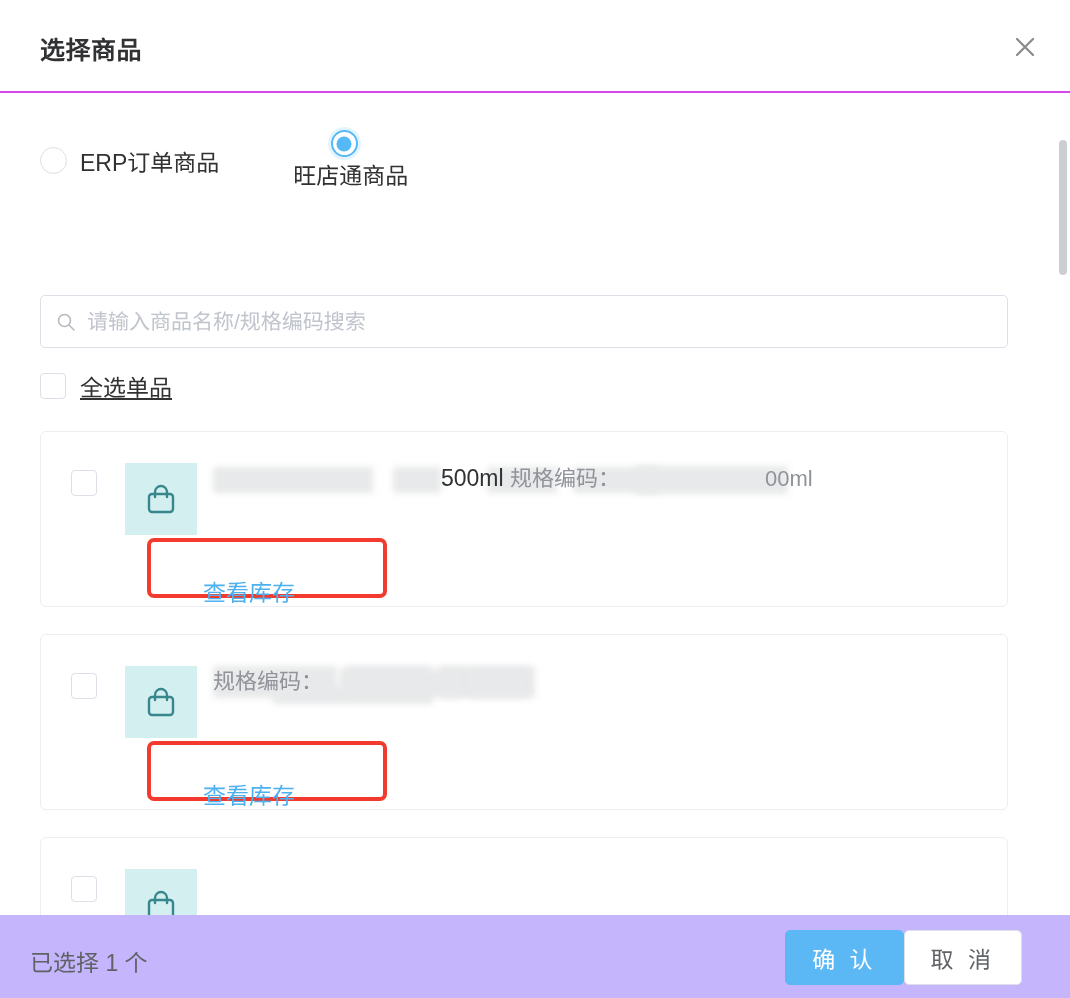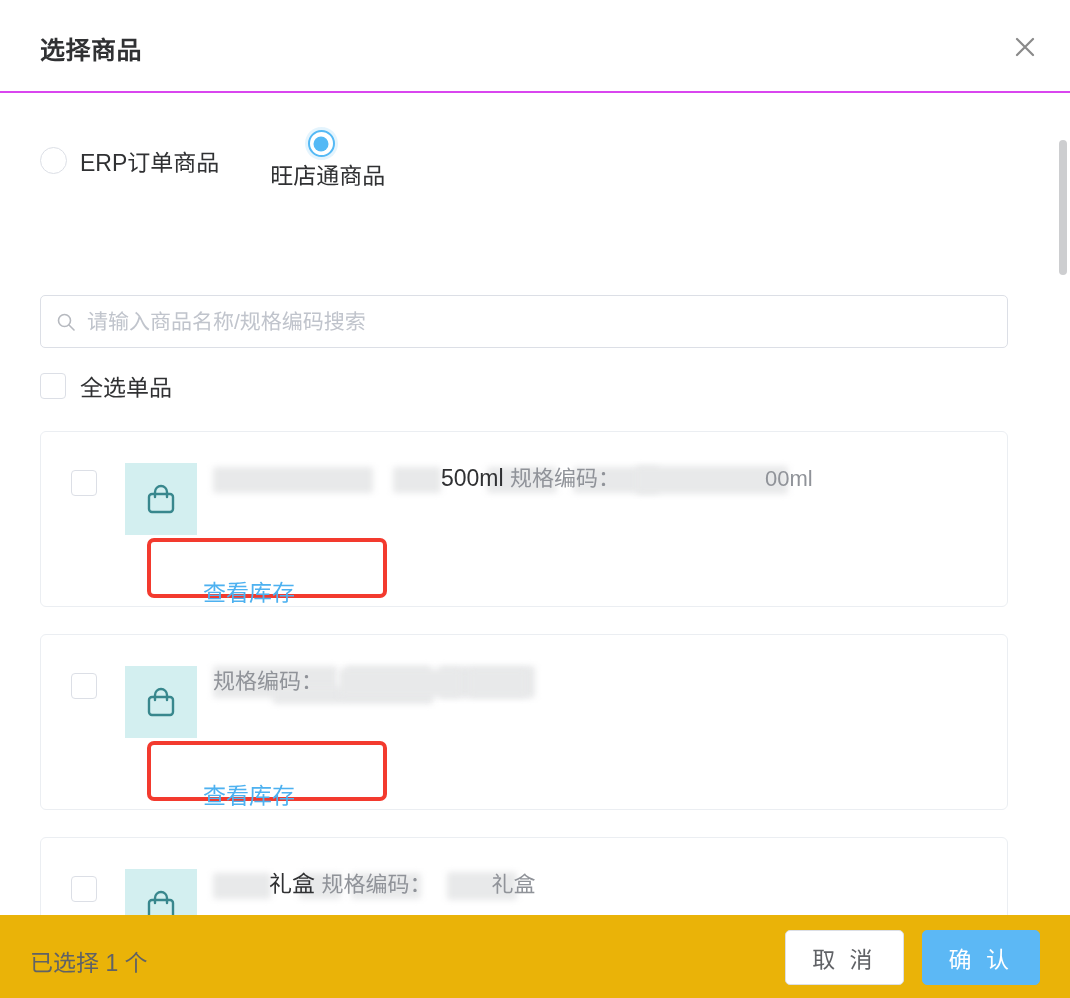--- a/index.html
+++ b/index.html
@@ -62,20 +62,21 @@
     overflow: hidden;
     padding: 0;
   }
 
   .radio-row {
     position: absolute;
     left: 40px;
     top: 37px;
     display: flex;
     align-items: center;
+    gap: 23px;
   }
   .radio-item {
     display: flex;
     align-items: center;
     cursor: pointer;
     margin-right: 38px;
   }
   .radio-item:last-child { margin-right: 0; flex-direction: column; }
   .radio-circle {
     width: 27px;
@@ -145,20 +146,21 @@
   .search-input::placeholder { color: #c0c4cc; }
 
   
   .selectall-row {
     position: absolute;
     left: 40px;
     top: 276px;
     display: flex;
     align-items: center;
     cursor: pointer;
+    text-decoration: underline;
   }
   .checkbox {
     width: 26px;
     height: 26px;
     border: 1px solid #dcdfe6;
     border-radius: 4px;
     background: #ffffff;
     box-sizing: border-box;
     flex: 0 0 auto;
   }
@@ -289,21 +291,21 @@
     border-radius: 4px;
     background: #cdced0;
     cursor: pointer;
   }
 
   
   .dialog-footer {
     position: relative;
     flex: 0 0 83px;
     height: 83px;
-    background: #eab308;
+    background: #c4b5fd;
     display: flex;
     align-items: center;
     box-sizing: border-box;
   }
   .selected-count {
     position: absolute;
     left: 30px;
     top: 29px;
     font-size: 23px;
     color: #606266;
@@ -452,45 +454,33 @@
         <div class="card-inner">
           <span class="card-checkbox"></span>
           <span class="thumb">
             <span>
               <svg width="40" height="40" viewBox="0 0 40 40" aria-hidden="true">
                 <rect x="8" y="15" width="24" height="18" rx="3" stroke="#38878d" stroke-width="2.4" fill="none"></rect>
                 <path d="M14 18 V13 a6 6 0 0 1 12 0 V18" stroke="#38878d" stroke-width="2.4" fill="none" stroke-linecap="round"></path>
               </svg>
             </span>
           </span>
-          <span class="card-text">
-            <span class="prod-name">
-              <span class="redact" style="left:0px;  top:2px; width:58px;  height:26px;"></span>
-              <span class="redact" style="left:86px; top:2px; width:42px;  height:26px;"></span>
-              <span class="redact" style="left:138px;top:2px; width:70px;  height:26px;"></span>
-              <span style="position:relative; padding-left:56px;">礼盒</span>
-            </span>
-            <span class="prod-code">
-              <span class="redact" style="left:126px;top:0px; width:70px;  height:28px;"></span>
-              <span style="position:relative;">规格编码：</span><span style="position:relative; padding-left:60px;">礼盒</span>
-            </span>
-          </span>
         </div>
 
       </div>
 
     </div>
 
     <div class="scrollbar-track">
       <div class="scrollbar-thumb"></div>
     </div>
 
   </div>
 
   <div class="dialog-footer">
     <div class="selected-count">已选择 1 个</div>
     <div class="footer-buttons">
+      <div class="btn btn-confirm">确 认</div>
       <div class="btn btn-cancel">取 消</div>
-      <div class="btn btn-confirm">确 认</div>
     </div>
   </div>
 
 </div>
 
 </body></html>

